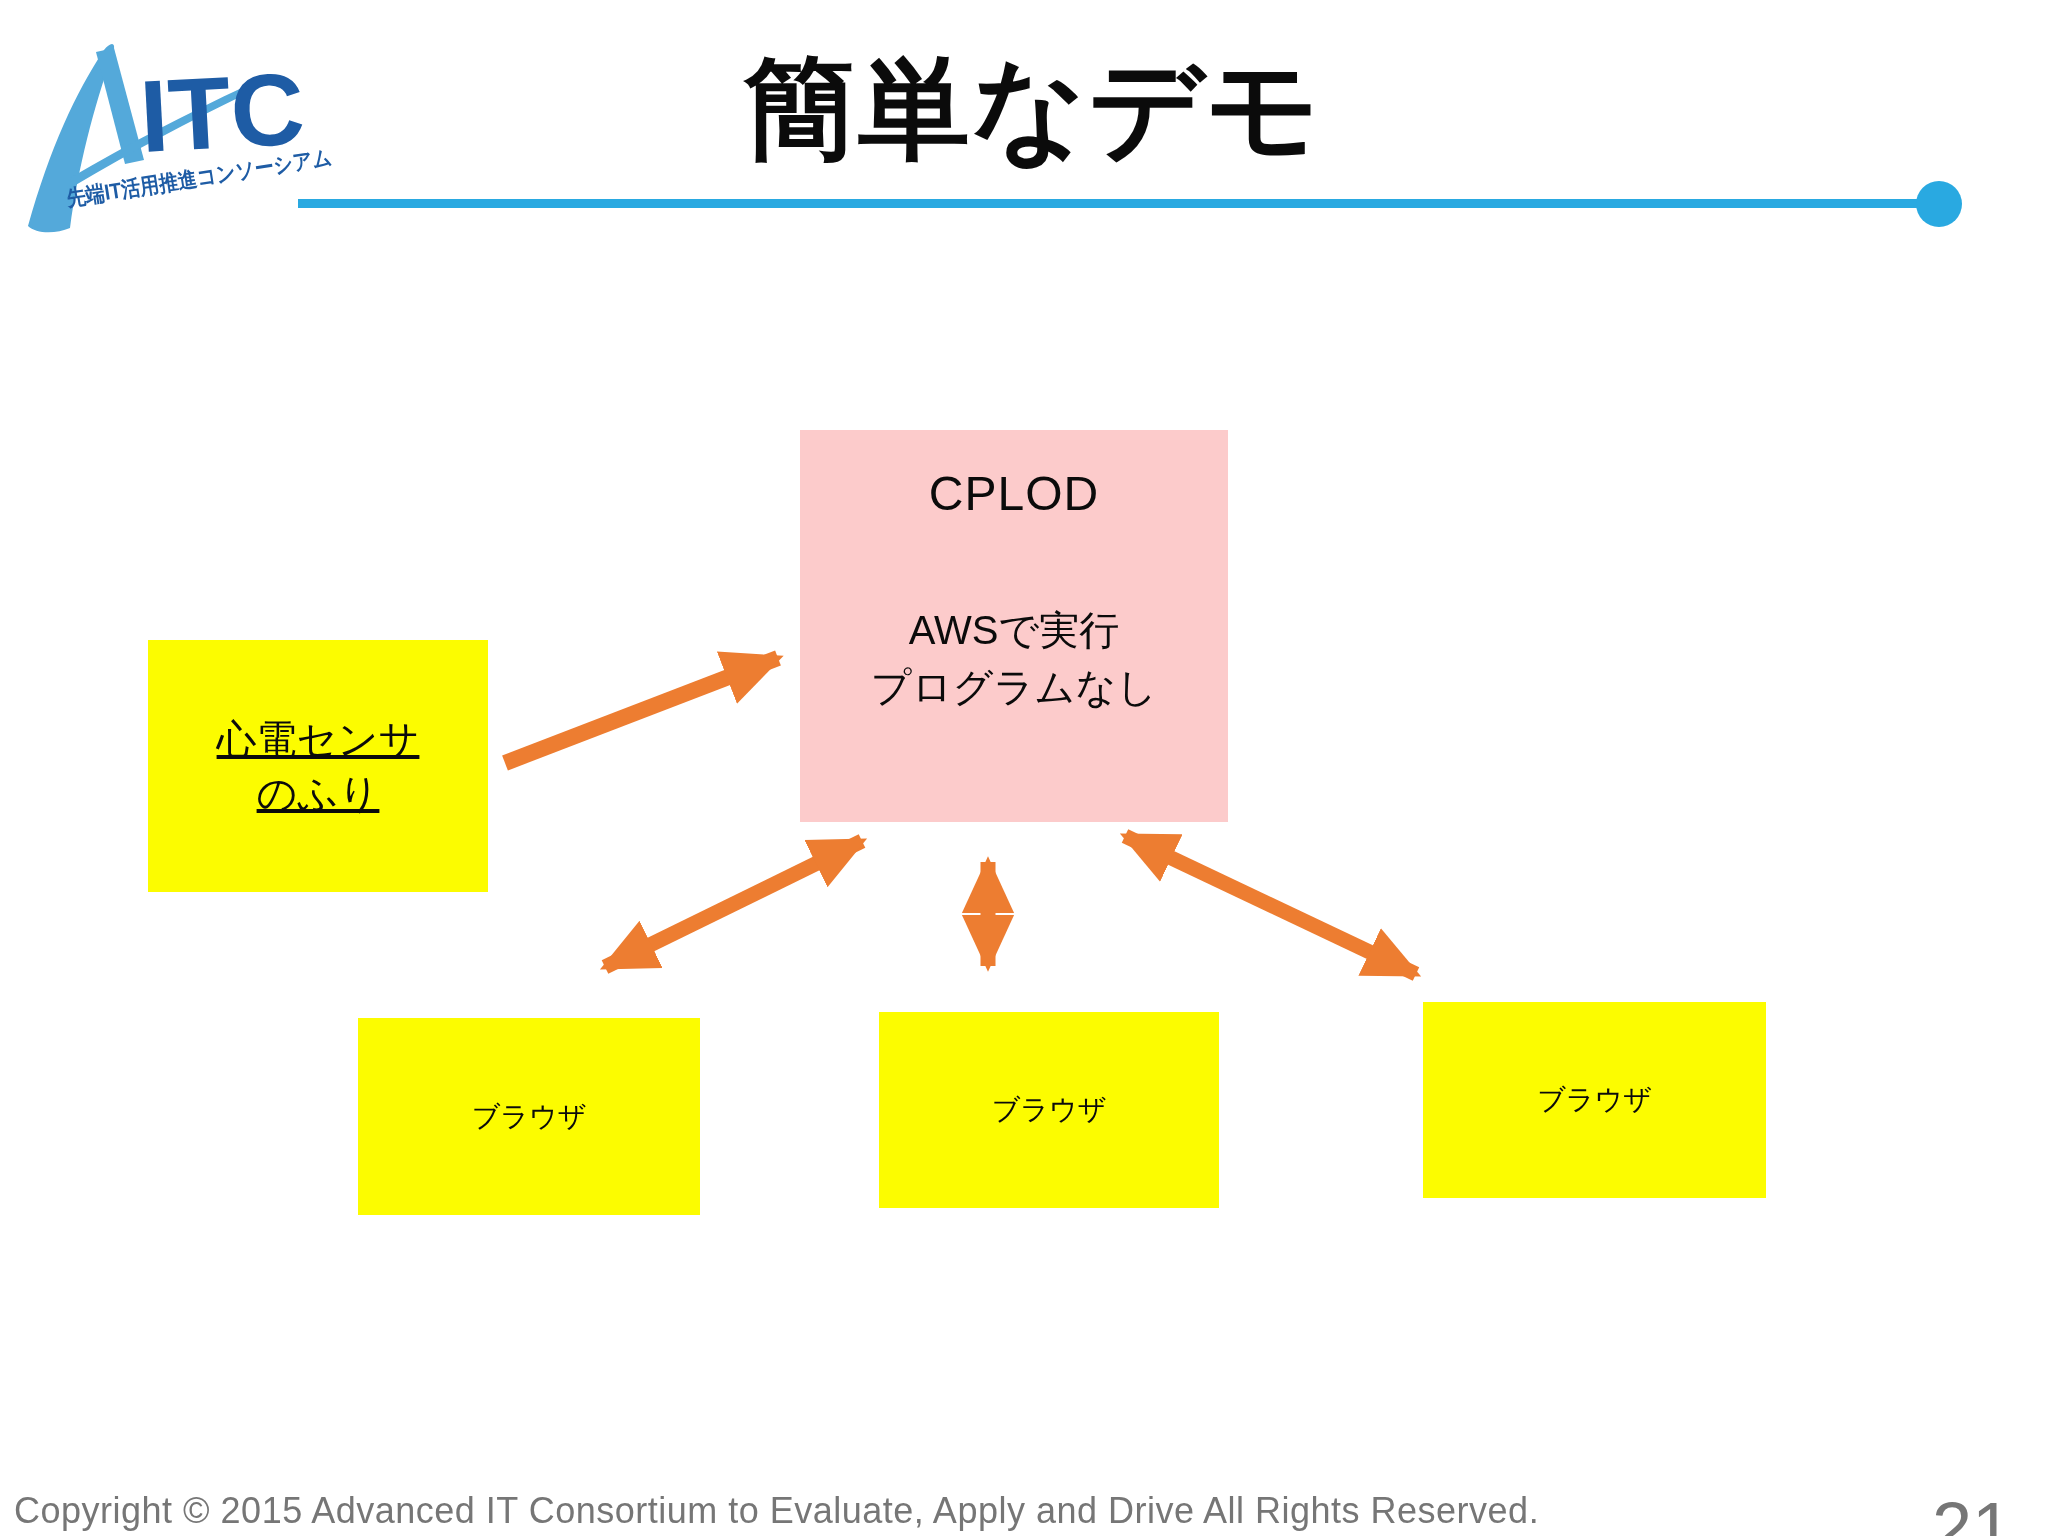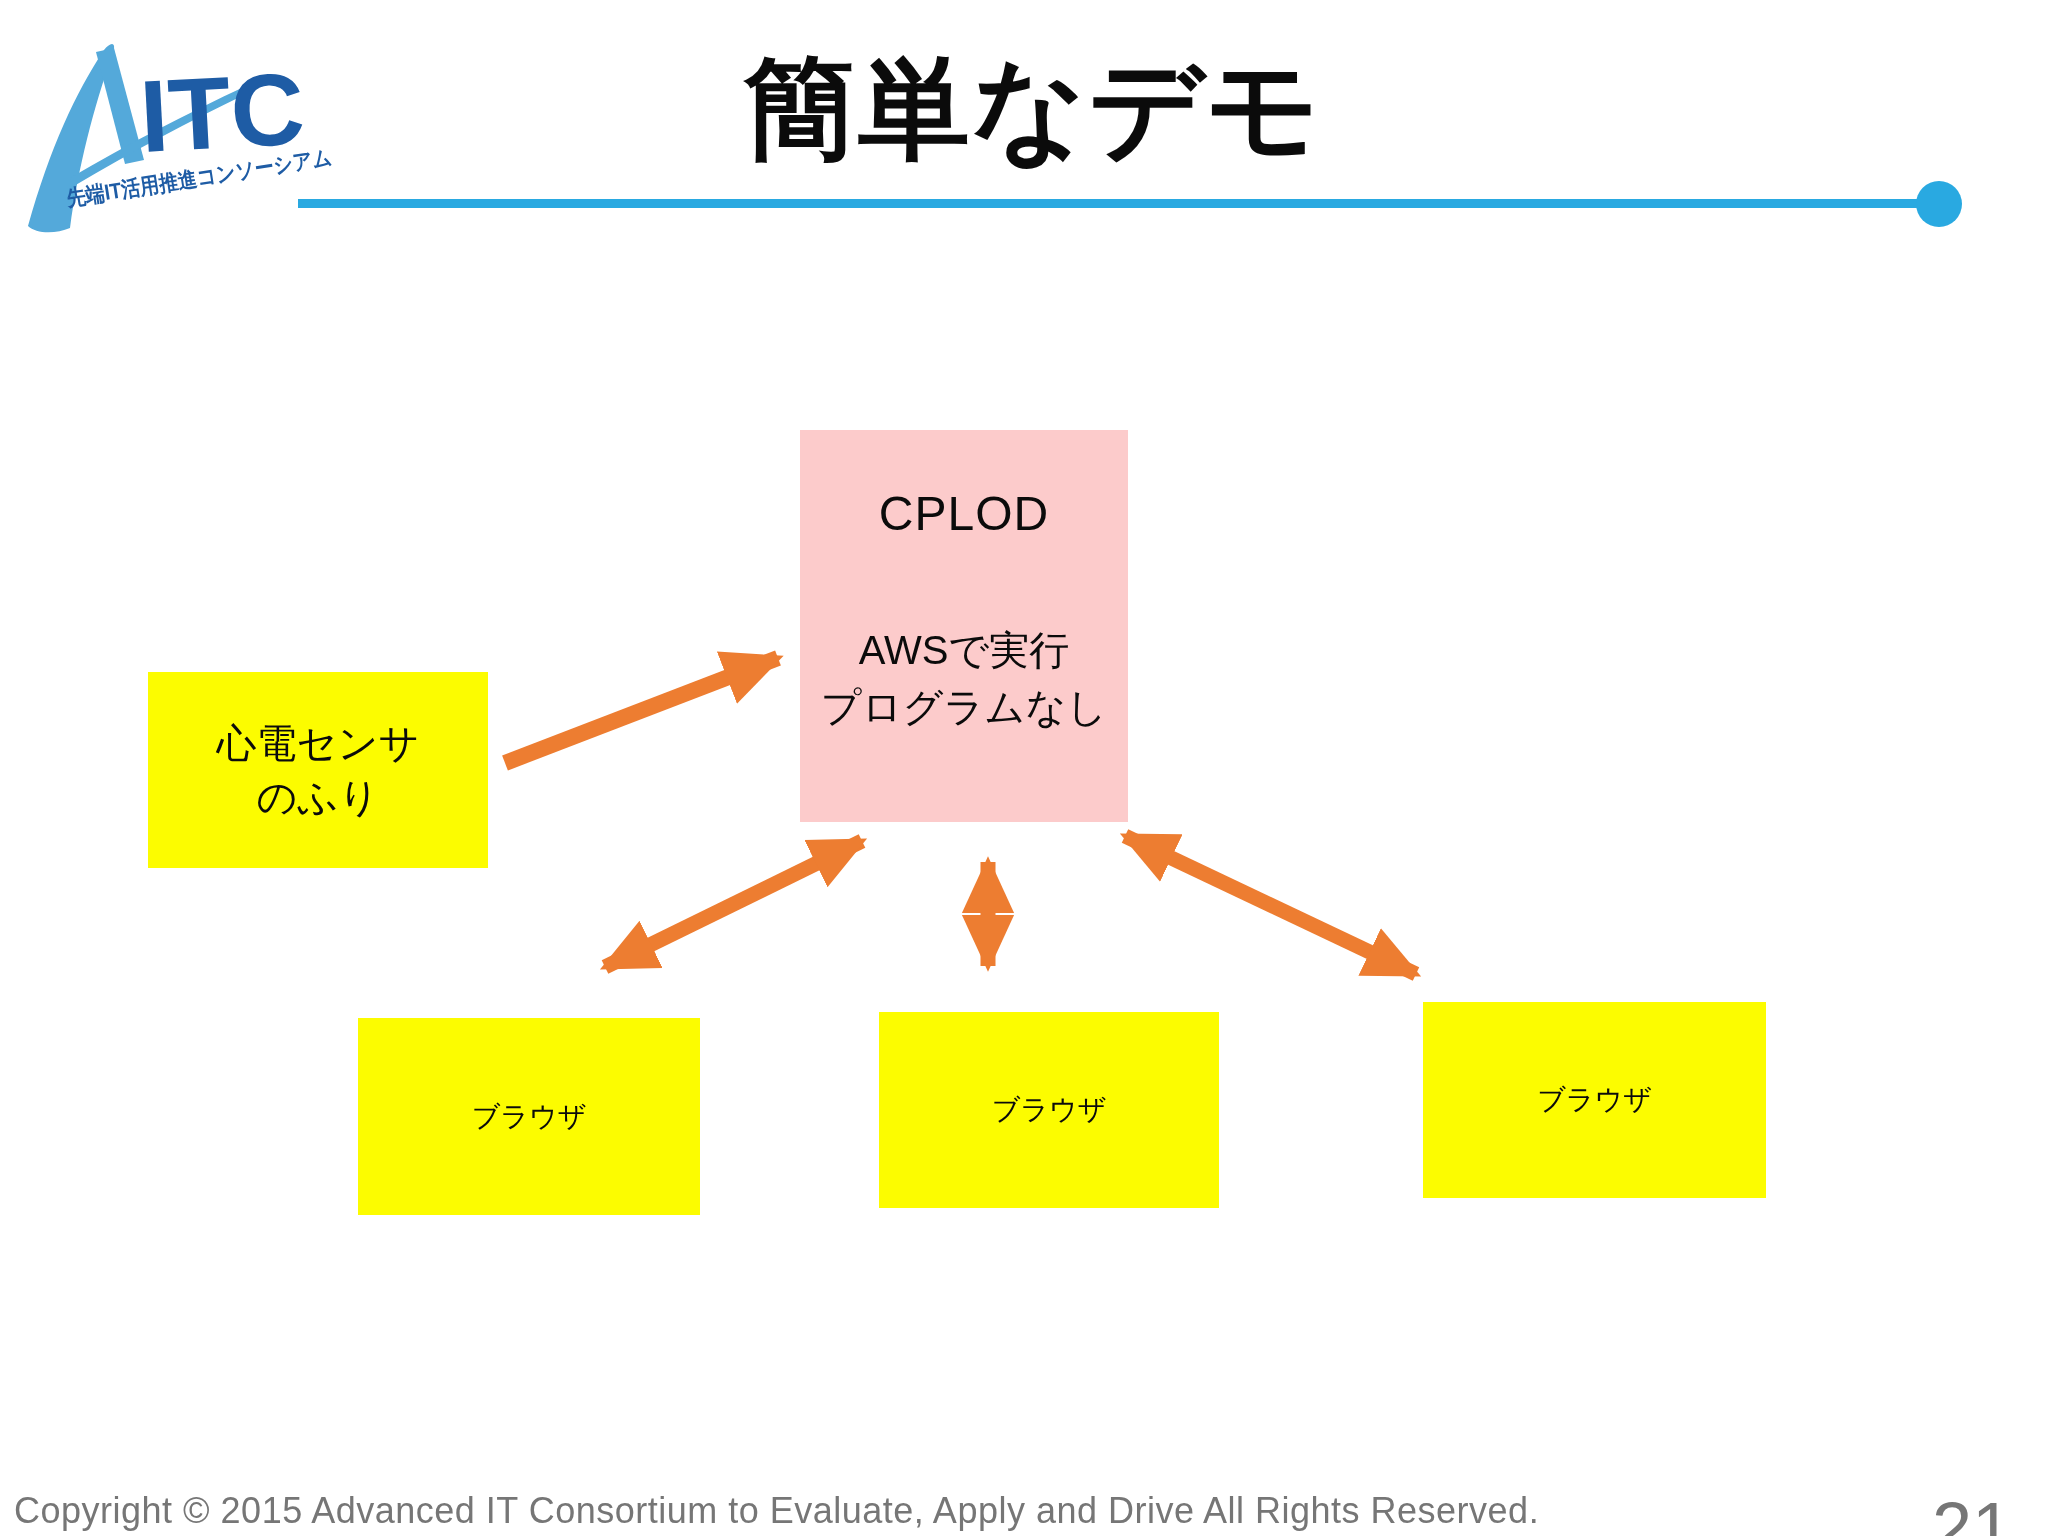--- a/index.html
+++ b/index.html
@@ -37,30 +37,30 @@
     background: var(--accent-blue, #29A9E1);
   }
   
   .dbox {
     position: absolute;
     display: flex; flex-direction: column;
     align-items: center; justify-content: center;
     text-align: center; color: #0b0b0b;
   }
   .cplod-box {
-    left: 800px; top: 430px; width: 328px; height: 392px;
+    left: 800px; top: 430px; width: 428px; height: 392px;
     background: var(--box-pink, #FCCBCB);
-    justify-content: flex-start; padding-top: 60px; box-sizing: border-box;
+    justify-content: flex-start; padding-top: 40px; box-sizing: border-box;
   }
   .cplod-title { font-size: 48px; line-height: 1; letter-spacing: 1px; }
   .cplod-sub { margin-top: 84px; font-size: 40px; line-height: 1.42; }
   .sensor-box {
-    left: 148px; top: 672px; width: 340px; height: 196px;
+    left: 148px; top: 640px; width: 340px; height: 252px;
     background: var(--box-yellow, #FFFF00);
-    font-size: 40px; line-height: 1.35;
+    font-size: 40px; line-height: 1.35; text-decoration: underline;
   }
   .browser-box {
     background: var(--box-yellow, #FFFF00);
     font-size: 28px;
   }
   .browser-box.b1 { left: 358px;  top: 1018px; width: 342px; height: 197px; }
   .browser-box.b2 { left: 879px;  top: 1012px; width: 340px; height: 196px; }
   .browser-box.b3 { left: 1423px; top: 1002px; width: 343px; height: 196px; }
   
   .arrows-layer {

